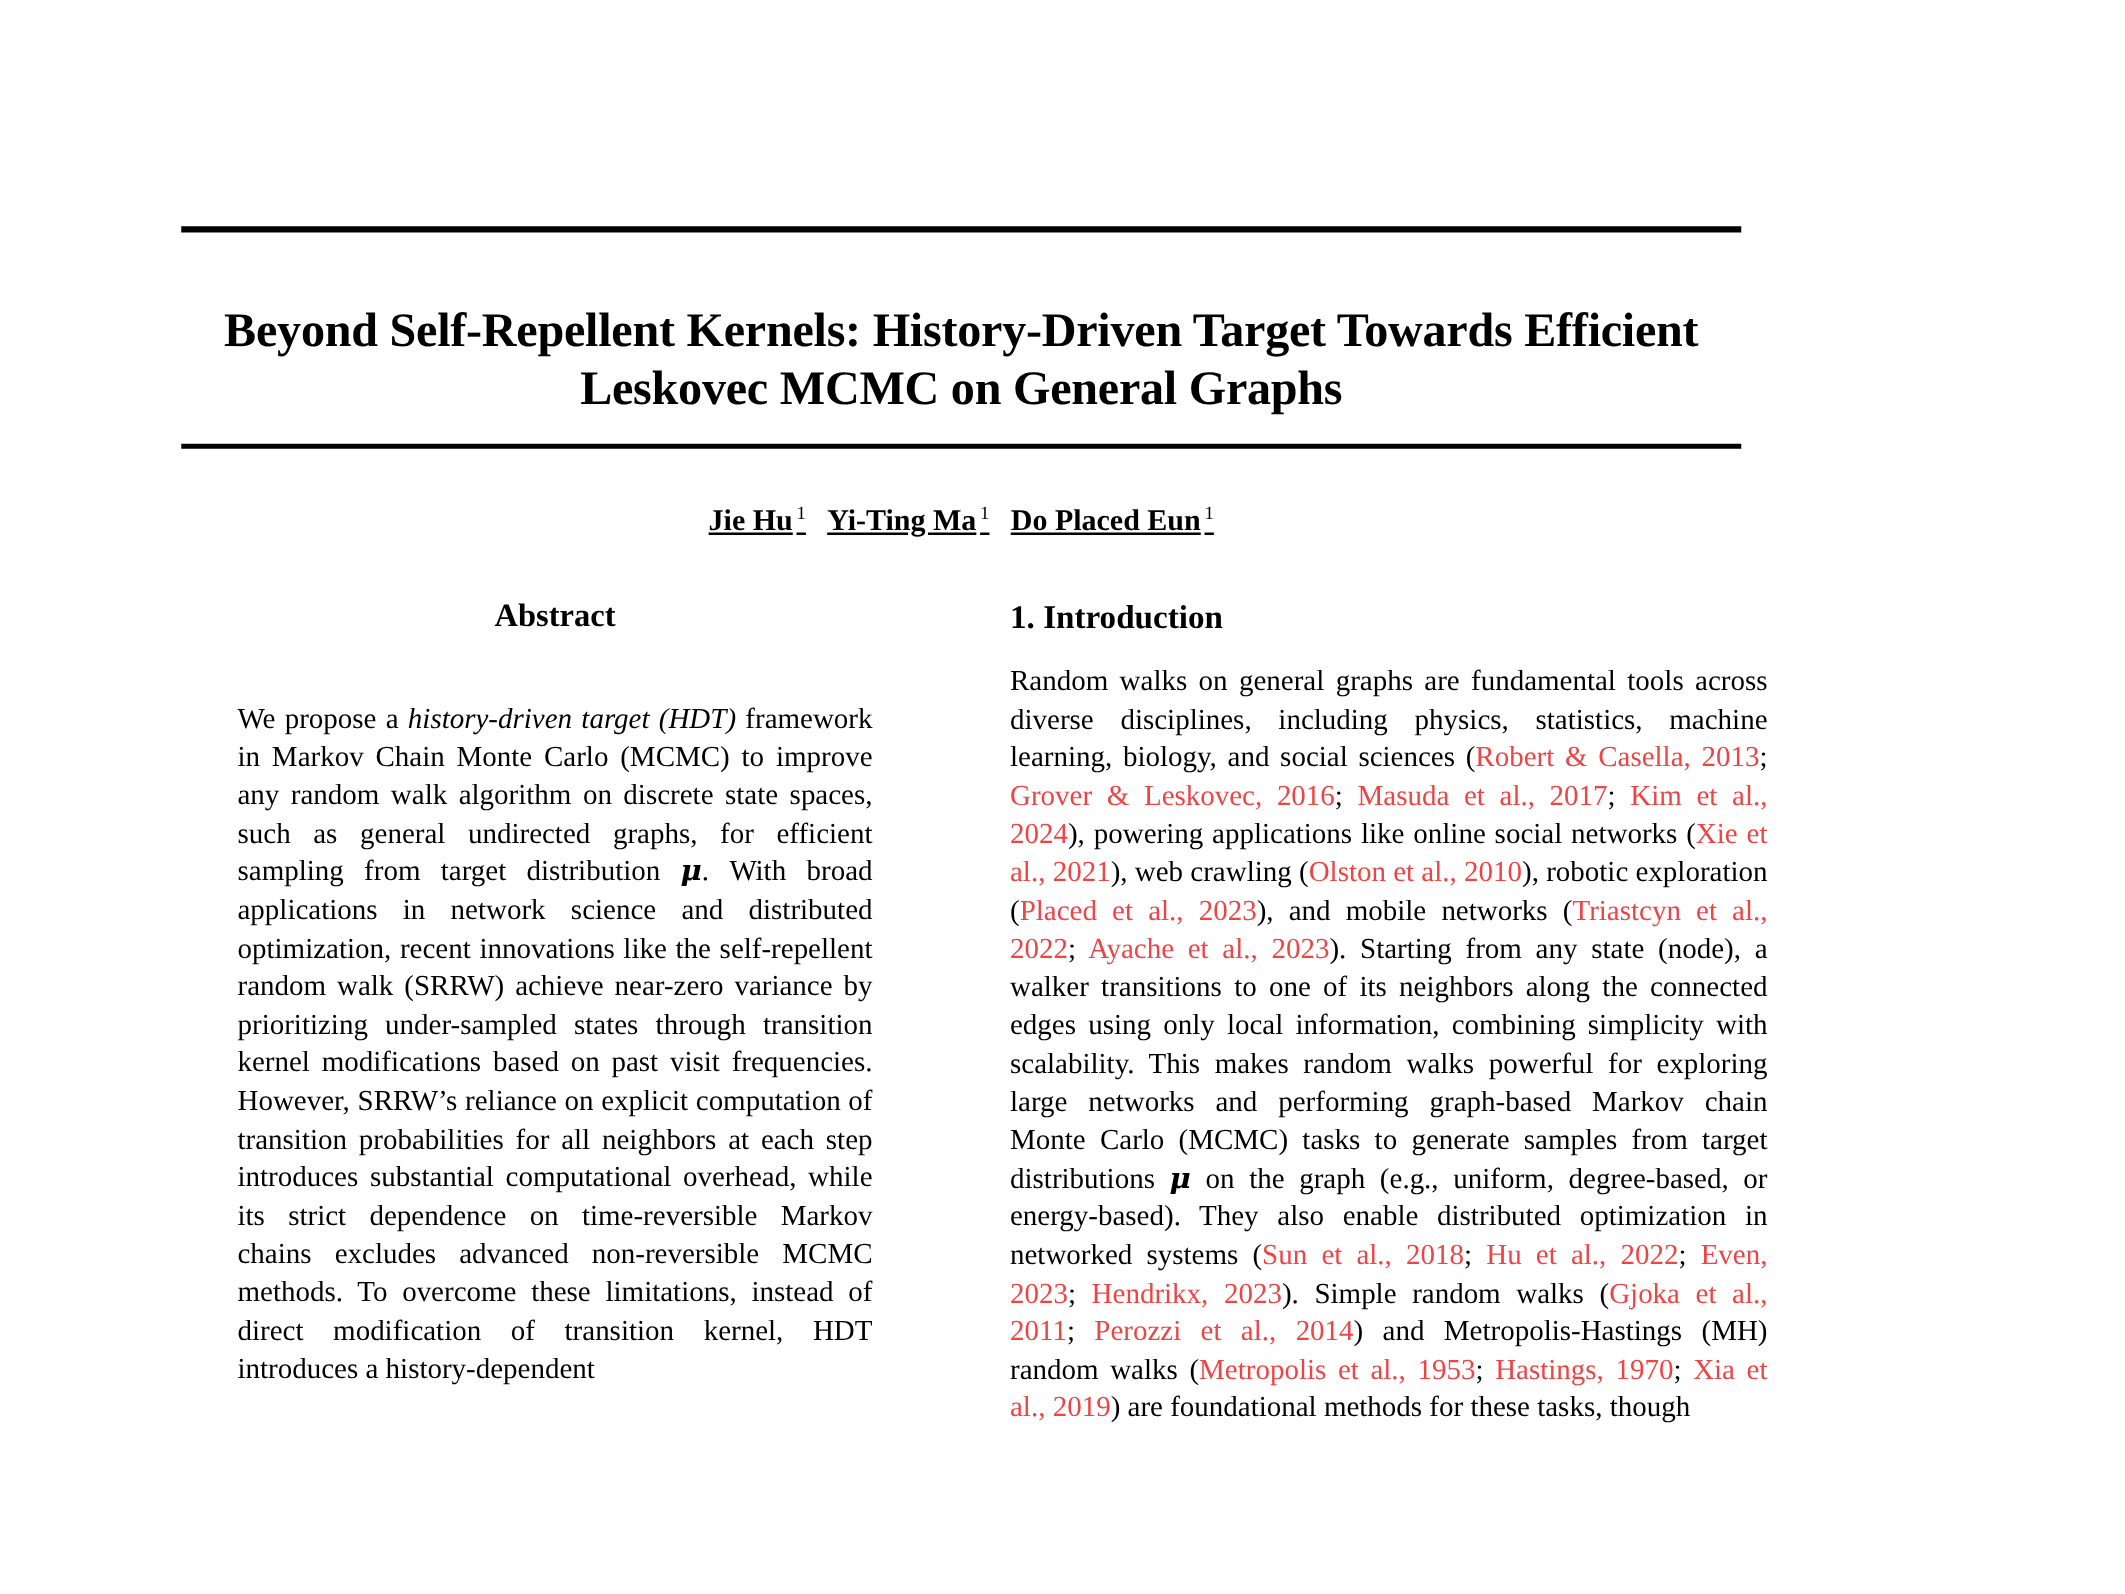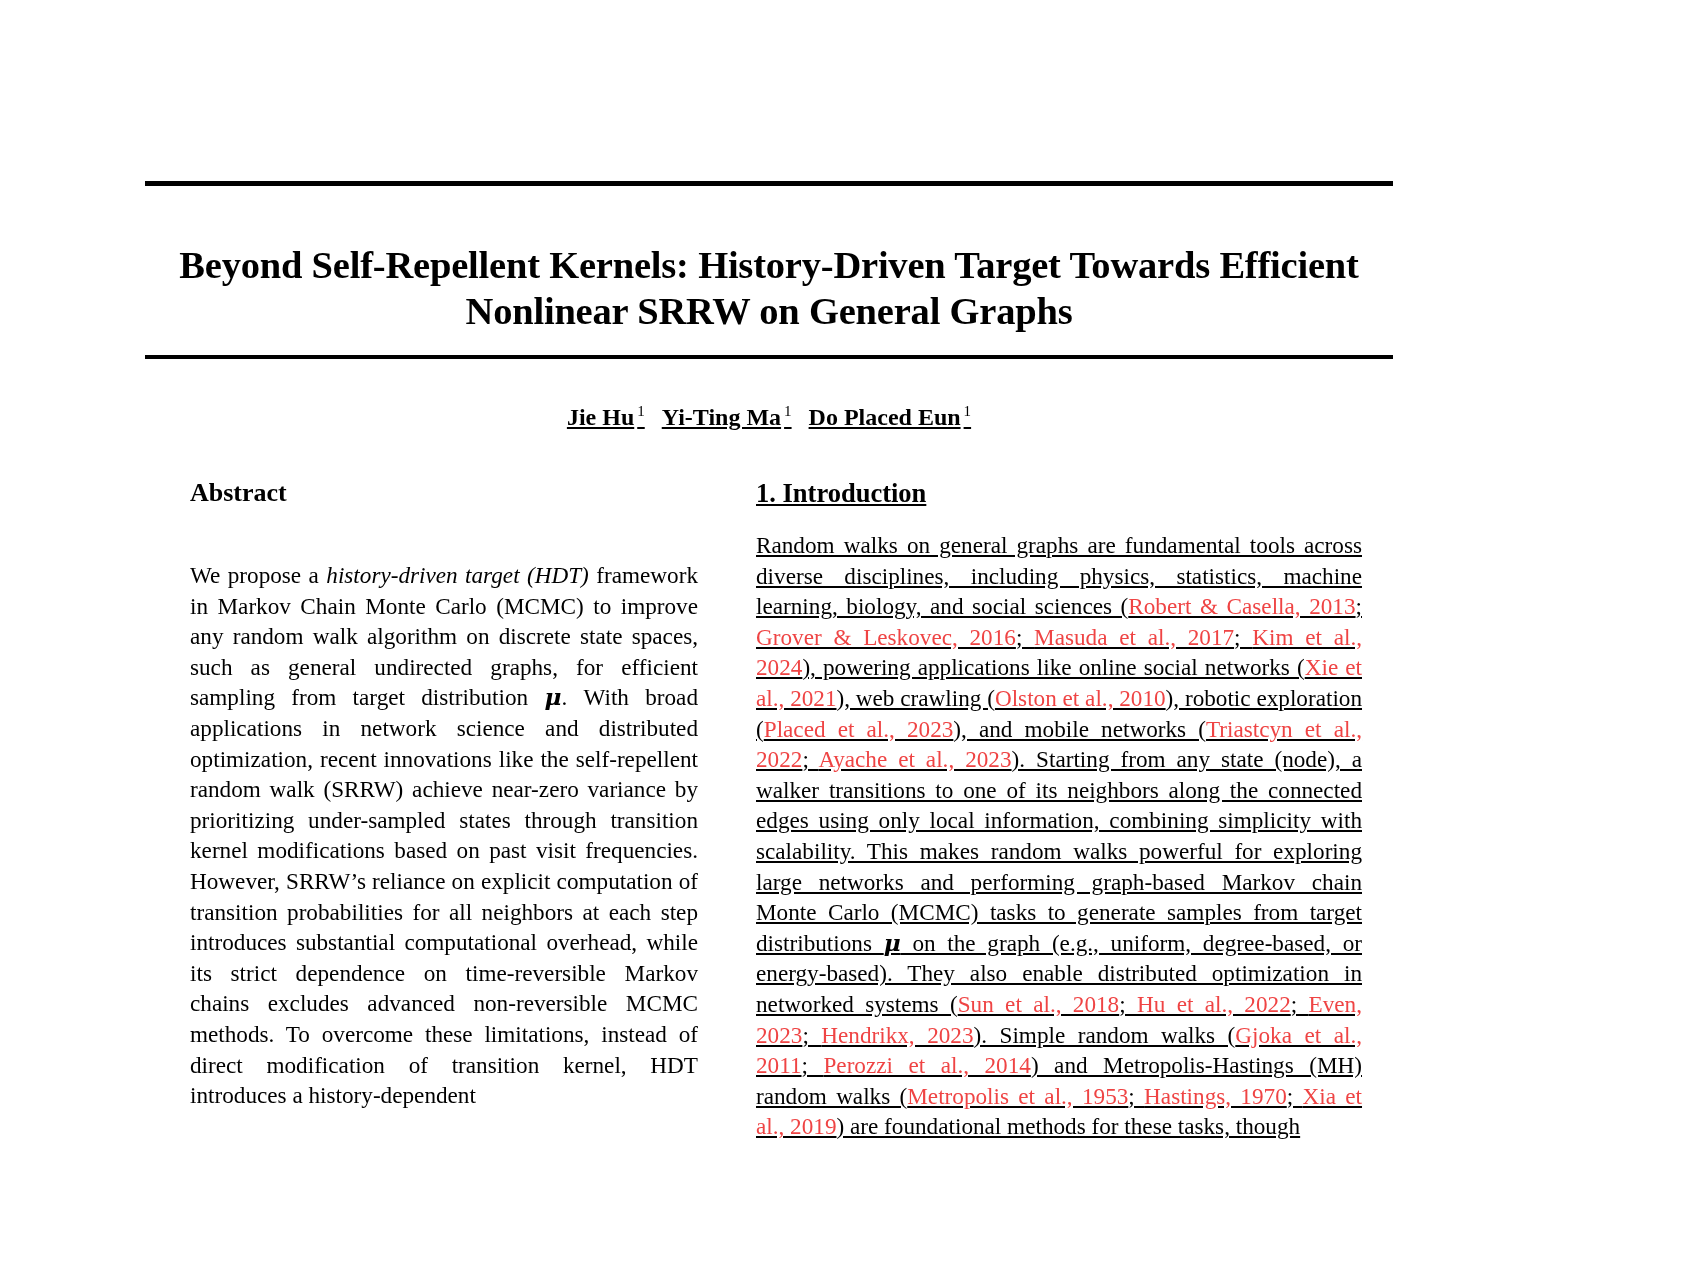--- a/index.html
+++ b/index.html
@@ -94,23 +94,24 @@
   
   .column {
     position: absolute;
     top: 478px;
     font-size: 23.2px;
     line-height: 30.6px;
     text-align: justify;
     text-justify: inter-word;
   }
   #col-left  { left: 190px;  width: 508px; }
-  #col-right { left: 756px;  width: 606px; text-decoration: underline; }
+  #col-right { left: 808px;  width: 606px; }
 
   .abstract-heading {
+    text-align: center;
     font-size: 26px;
     font-weight: bold;
     margin: 0 0 52px 0;
     line-height: 30px;
   }
   .section-heading {
     text-align: left;
     font-size: 26.5px;
     font-weight: bold;
     margin: 0 0 22px 0;
@@ -133,21 +134,21 @@
   <div class="stamp-text">8300v3  [cs.LG]  27 Jul 2025</div>
 </div>
 
 <div id="page">
 
   <div class="rule" id="rule-top"></div>
 
   <h1 id="paper-title">
     <span>Beyond Self-Repellent Kernels: History-Driven Target Towards Efficient</span>
     <br>
-    <span>Nonlinear SRRW on General Graphs</span>
+    <span>Leskovec MCMC on General Graphs</span>
   </h1>
 
   <div class="rule" id="rule-bottom"></div>
 
   <div id="author-line">
     <span class="author"><span>Jie Hu</span><sup class="aff-mark">1</sup></span><span class="sep"></span><span class="author"><span>Yi-Ting Ma</span><sup class="aff-mark">1</sup></span><span class="sep"></span><span class="author"><span>Do Placed Eun</span><sup class="aff-mark">1</sup></span>
   </div>
 
   <div class="column" id="col-left">
     <div class="abstract-heading">Abstract</div>

